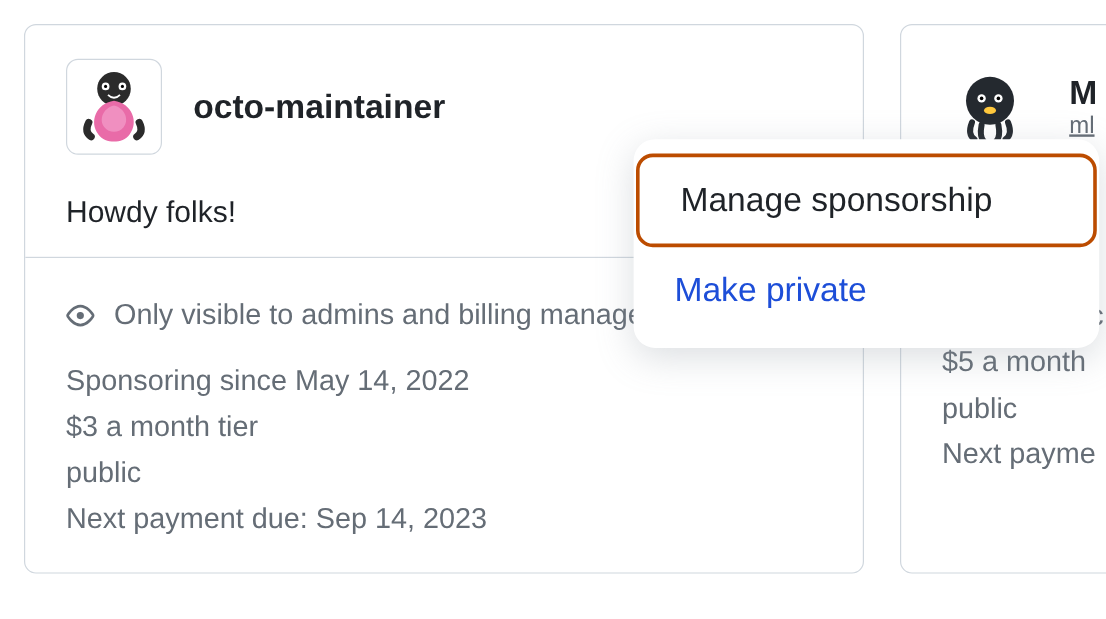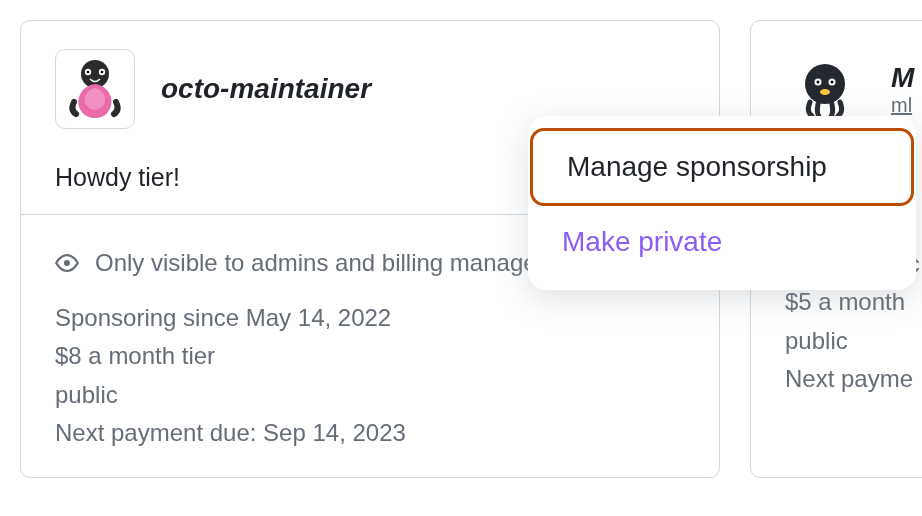--- a/index.html
+++ b/index.html
@@ -46,21 +46,20 @@
     border-radius: 10px;
     display: flex;
     align-items: center;
     justify-content: center;
     background: #fff;
     overflow: hidden;
   }
   .username {
     font-size: 28px;
     font-weight: 700;
-    font-style: italic;
   }
   .manage-btn {
     background: #f6f8fa;
     border: 1.5px solid #d0d7de;
     border-radius: 10px;
     padding: 14px 26px;
     font-size: 26px;
     font-weight: 500;
     color: #24292f;
     cursor: pointer;
@@ -116,21 +115,21 @@
     padding: 20px 34px;
     font-size: 28px;
     cursor: pointer;
   }
   .dropdown-item.highlight {
     border: 3px solid #bc4c00;
     border-radius: 14px;
     margin: 0 2px;
   }
   .dropdown-item.danger {
-    color: #8b5cf6;
+    color: #1d4ed8;
   }
   
   .octo-avatar svg { width: 70px; height: 70px; }
   .gh-avatar svg { width: 70px; height: 70px; }
 </style>
 </head>
 <body>
 
 <div class="cards-row">
 
@@ -148,33 +147,33 @@
               <path d="M30 25 Q35 30 40 25" stroke="#fff" stroke-width="1.5" fill="none"></path>
               <path d="M35 30 C20 32 14 48 22 58 C28 66 42 66 48 58 C56 48 50 32 35 30 Z" fill="#e96ba8"></path>
               <path d="M35 34 C26 36 22 46 27 52 C31 57 39 57 43 52 C48 46 44 36 35 34 Z" fill="#f08fc0"></path>
               <path d="M14 48 Q10 56 16 60" stroke="#2b2b2b" stroke-width="6" fill="none" stroke-linecap="round"></path>
               <path d="M56 48 Q60 56 54 60" stroke="#2b2b2b" stroke-width="6" fill="none" stroke-linecap="round"></path>
             </svg>
           </div>
           <div class="username">octo-maintainer</div>
         </div>
       </div>
-      <div class="greeting">Howdy tier!</div>
+      <div class="greeting">Howdy folks!</div>
     </div>
     <div class="card-bottom">
       <div class="visibility-row">
         <span class="eye-icon">
           <svg width="24" height="24" viewBox="0 0 16 16" fill="#656d76">
             <path d="M8 2c1.981 0 3.671.992 4.933 2.078 1.27 1.091 2.187 2.345 2.637 3.023a1.62 1.62 0 0 1 0 1.798c-.45.678-1.367 1.932-2.637 3.023C11.67 13.008 9.981 14 8 14c-1.981 0-3.671-.992-4.933-2.078C1.797 10.83.88 9.576.43 8.898a1.62 1.62 0 0 1 0-1.798c.45-.677 1.367-1.931 2.637-3.022C4.33 2.992 6.019 2 8 2ZM1.679 7.932a.12.12 0 0 0 0 .136c.411.622 1.241 1.75 2.366 2.717C5.176 11.758 6.527 12.5 8 12.5c1.473 0 2.825-.742 3.955-1.715 1.124-.967 1.954-2.096 2.366-2.717a.12.12 0 0 0 0-.136c-.412-.621-1.242-1.75-2.366-2.717C10.824 4.242 9.473 3.5 8 3.5c-1.473 0-2.825.742-3.955 1.715-1.124.967-1.954 2.096-2.366 2.717ZM8 10a2 2 0 1 1-.001-3.999A2 2 0 0 1 8 10Z"></path>
           </svg>
         </span>
         <span>Only visible to admins and billing managers</span>
       </div>
       <div class="info-line">Sponsoring since May 14, 2022</div>
-      <div class="info-line">$8 a month tier</div>
+      <div class="info-line">$3 a month tier</div>
       <div class="info-line">public</div>
       <div class="info-line">Next payment due: Sep 14, 2023</div>
     </div>
   </div>
 
   <div class="card card2">
     <div class="card-top">
       <div class="card-header">
         <div class="identity">
           <div class="avatar-wrap gh-avatar">

